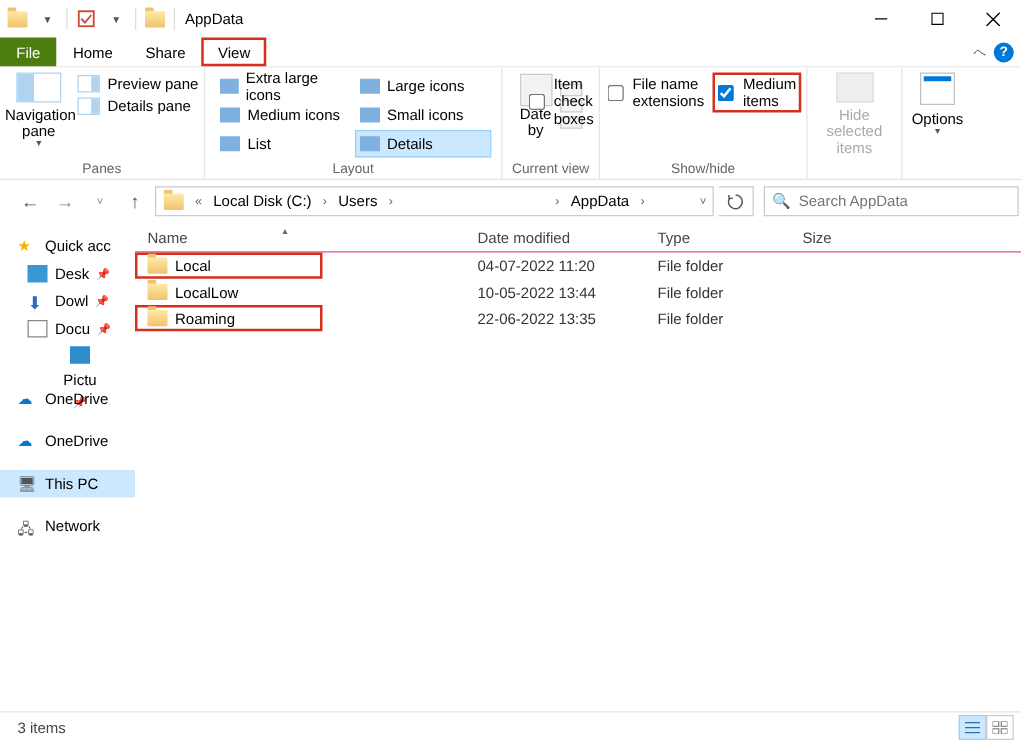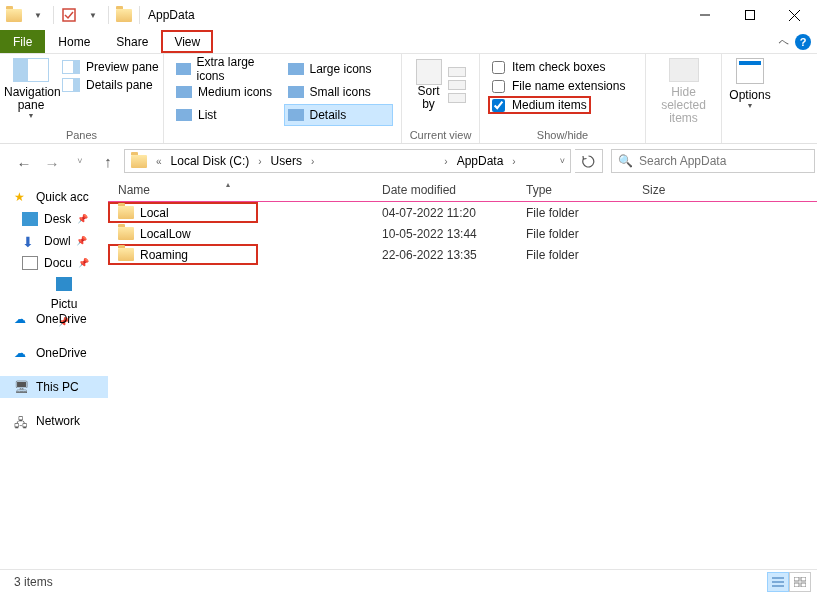--- a/index.html
+++ b/index.html
@@ -39,21 +39,21 @@
 .layout-item.sel { background: #cce8ff; border: 1px solid #99d1ff; padding: 1px 3px; }
 .li-icon { width: 16px; height: 12px; background: #7eb0e0; display: inline-block; }
 
 .currentview { width: 78px; }
 .cv-body { display: flex; flex-direction: column; align-items: center; padding: 3px 4px 0; gap: 2px; }
 .cv-row { display: flex; align-items: center; gap: 6px; }
 .cv-big { width: 26px; height: 26px; background: #f3f3f3; border: 1px solid #ccc; }
 .cv-small { width: 18px; height: 10px; background: #f3f3f3; border: 1px solid #ccc; }
 
 .showhide { width: 166px; }
-.sh-body { display: flex; flex-direction: column; padding: 3px 0 0 4px; gap: 3px; }
+.sh-body { display: flex; flex-direction: row; padding: 3px 0 0 4px; gap: 3px; justify-content: flex-end; }
 .sh-item { display: flex; align-items: center; gap: 7px; padding: 1px 4px; }
 .sh-item input { width: 13px; height: 13px; accent-color:#0078d7; }
 .sh-item.highlighted { border: 2px solid #d62f1e; padding: 0 2px; margin-top:-1px; }
 
 .hidesel { width: 76px; text-align: center; padding-top: 4px; color: #aaa; }
 .hidesel .hs-icon { width: 30px; height: 24px; margin: 0 auto 4px; background:#eee; border:1px solid #ddd; }
 
 .options { width: 56px; text-align: center; padding-top: 4px; }
 .options .op-icon { width: 28px; height: 26px; margin: 0 auto 4px; border:1px solid #c0c0c0; background:#fff; position:relative; }
 .options .op-icon::after{content:"";position:absolute;left:2px;top:2px;right:2px;height:4px;background:#0078d7;}
@@ -210,28 +210,29 @@
         <div class="layout-item">
             <span class="li-icon"></span>
             <span>List</span>
           </div>
         <div class="layout-item sel">
             <span class="li-icon"></span>
             <span>Details</span>
           </div>
       </div>
     </div>
+    <div class="group-label">Layout</div>
   </div>
 
   <div class="group currentview">
     <div class="group-body cv-body">
       <div class="cv-row">
         <div style="text-align:center;">
           <div class="cv-big"></div>
-          <div style="white-space:pre-line;line-height:1.1;">Sort
+          <div style="white-space:pre-line;line-height:1.1;">Date
 by</div>
         </div>
         <div style="display:flex;flex-direction:column;gap:3px;">
           <div class="cv-small"></div>
           <div class="cv-small"></div>
           <div class="cv-small"></div>
         </div>
       </div>
     </div>
     <div class="group-label">Current view</div>

